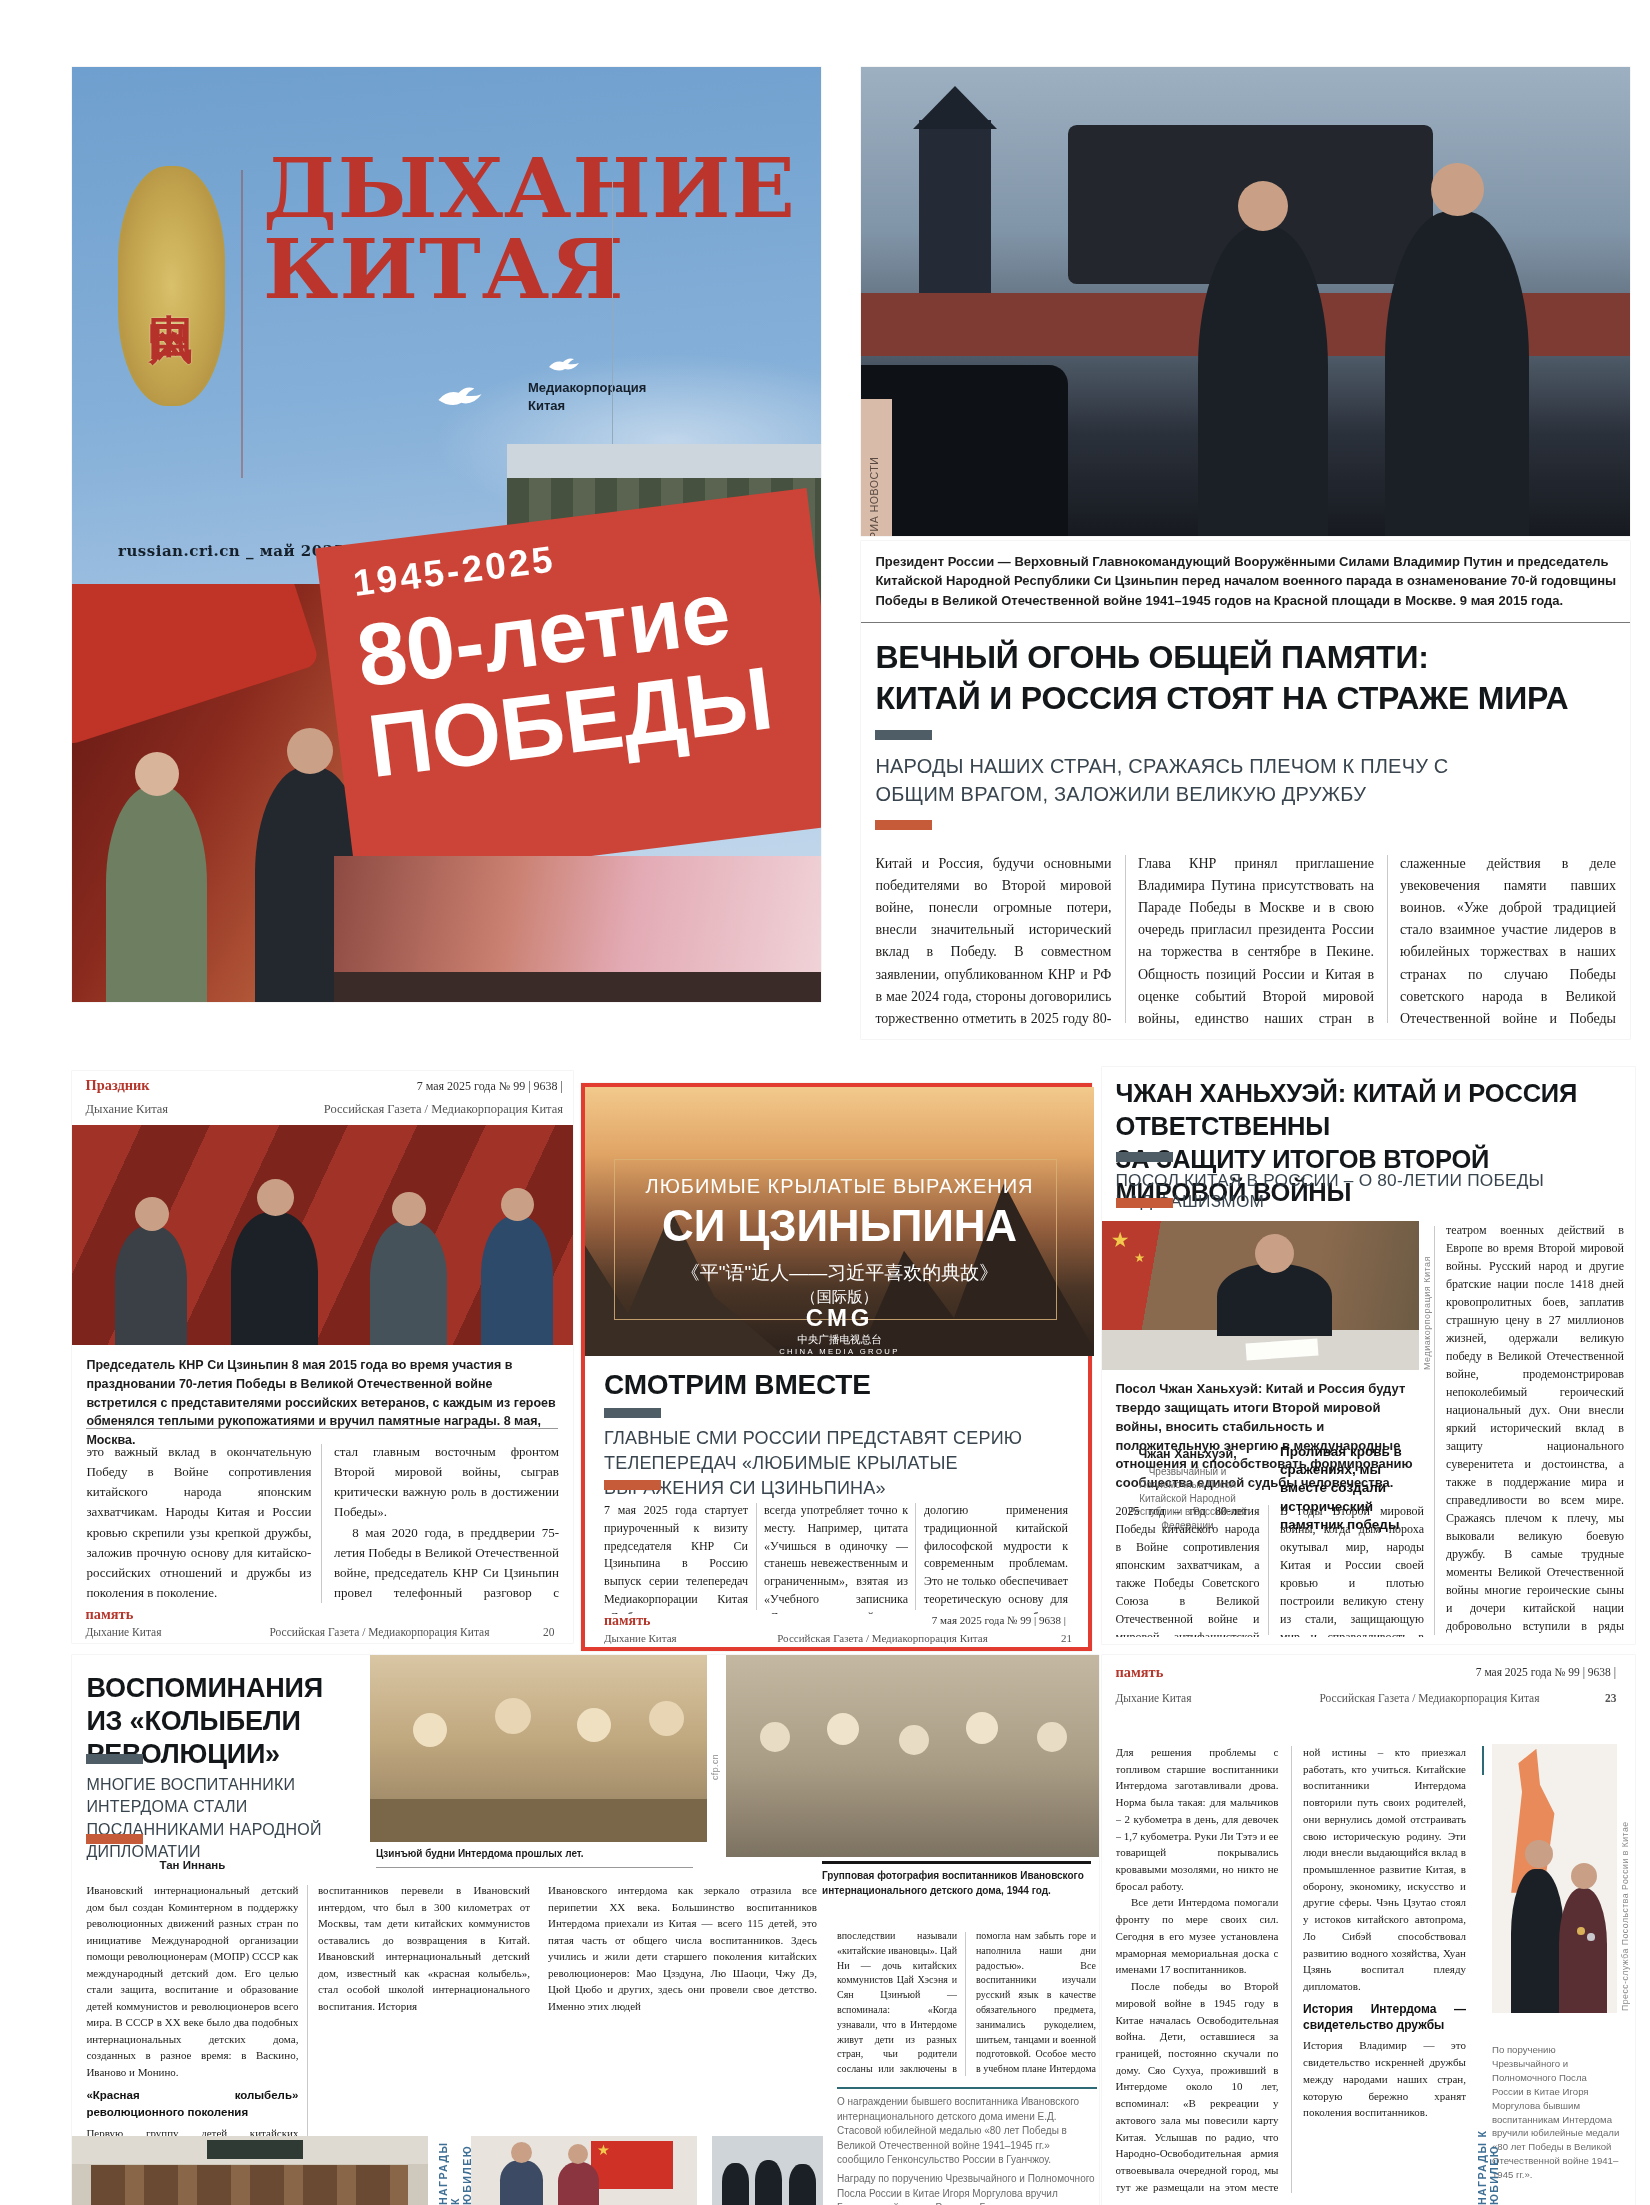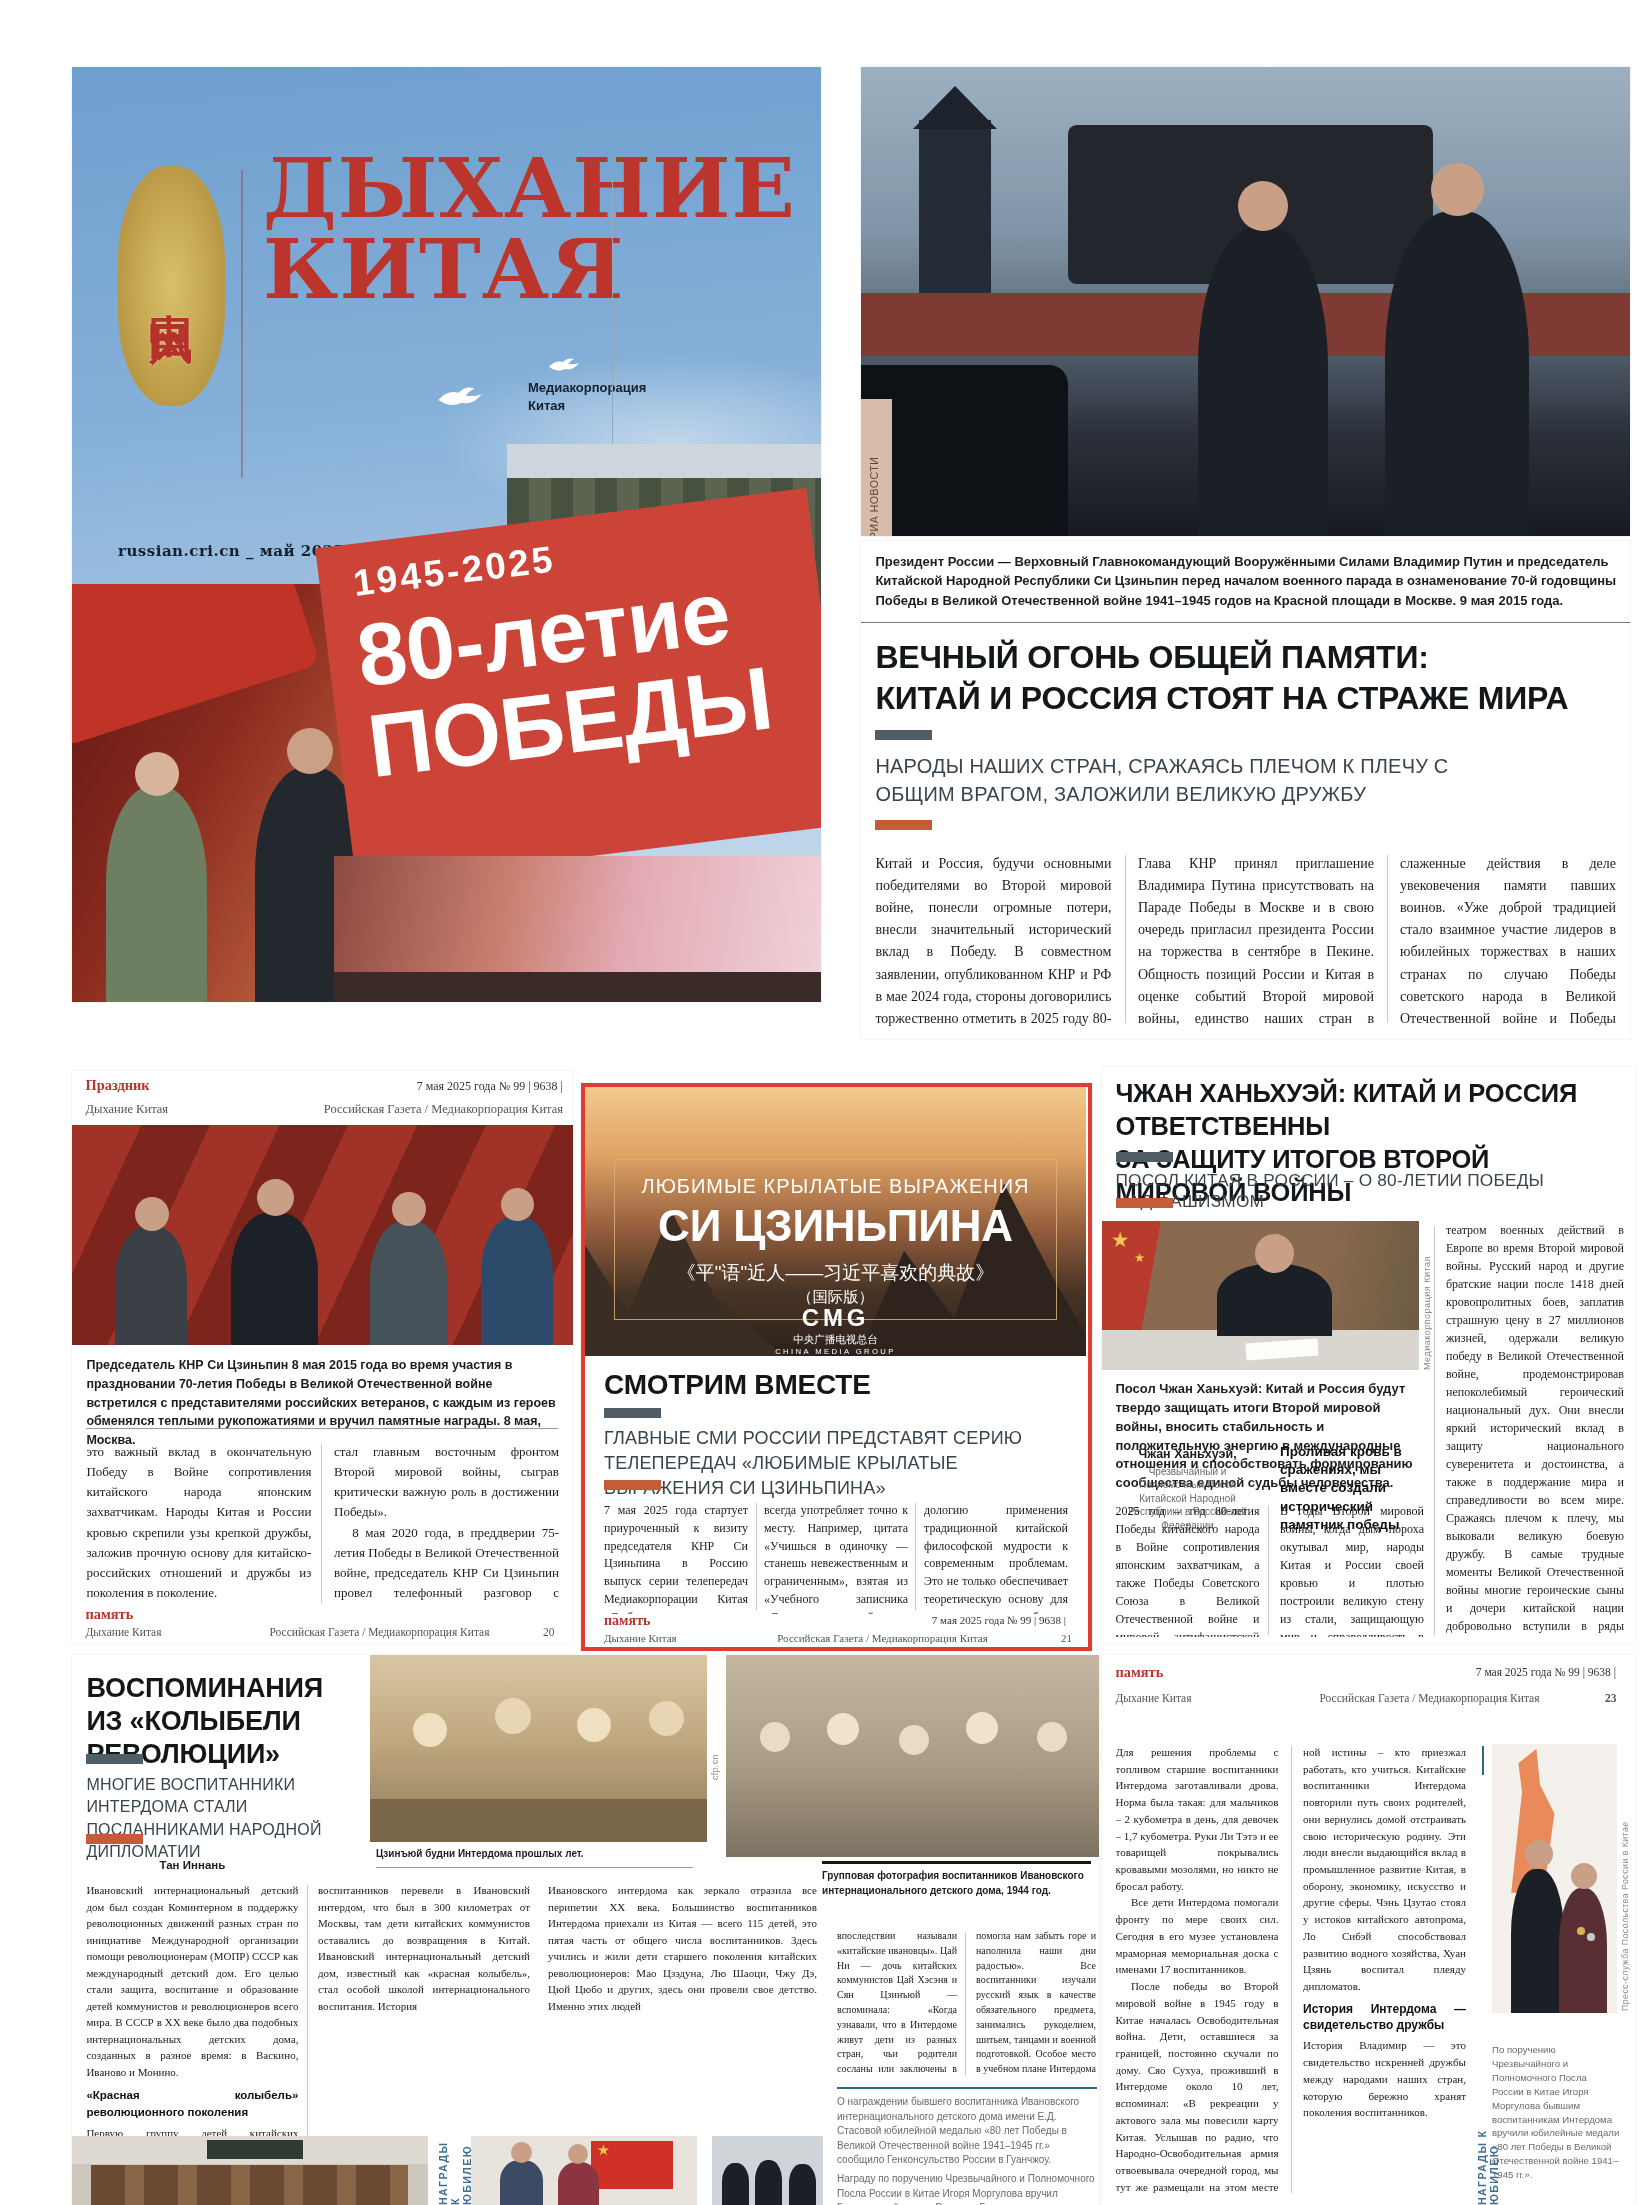--- a/index.html
+++ b/index.html
@@ -161,21 +161,21 @@
     </div>
 
     <div class="abs redlab" style="left:13.5px;top:535px;font-size:14.4px;">память</div>
     <div class="abs foot" style="left:13.5px;top:555px;font-size:11.5px;">Дыхание Китая</div>
     <div class="abs foot" style="left:173px;top:555px;width:269px;text-align:center;font-size:11.5px;">Российская Газета / Медиакорпорация Китая</div>
     <div class="abs foot" style="left:471px;top:555px;font-size:11.5px;">20</div>
   </div>
 
   <div class="page" style="left:581px;top:1083px;width:511px;height:568px;border:4.8px solid #e23b30;box-sizing:border-box;">
     <div class="ph" style="left:0;top:0;width:501px;height:269px;
-         background:linear-gradient(#f2c98c 0%,#e0a465 25%,#96603e 52%,#4a3526 75%,#2b211c 100%);">
+         background:linear-gradient(#f2c98c 0%,#e0a465 25%,#96603e 52%,#4a3526 75%,#2b211c 100%);padding-left:8px;">
       <div class="abs" style="left:-29px;top:106px;width:240px;height:173px;background:#3a2d24;clip-path:polygon(0 100%,12% 30%,30% 70%,48% 10%,66% 60%,100% 100%);"></div>
       <div class="abs" style="left:269px;top:87px;width:250px;height:192px;background:#2e241d;clip-path:polygon(0 100%,20% 40%,40% 75%,60% 5%,80% 55%,100% 100%);"></div>
       <div class="abs" style="left:29px;top:72px;width:441px;height:159px;border:1.4px solid rgba(216,178,120,.85);"></div>
       <div class="abs" style="left:0;top:88px;width:100%;text-align:center;color:#fff;font-size:20px;font-weight:500;letter-spacing:1px;">ЛЮБИМЫЕ КРЫЛАТЫЕ ВЫРАЖЕНИЯ</div>
       <div class="abs hl" style="left:0;top:114px;width:100%;text-align:center;color:#fff;font-size:44px;">СИ ЦЗИНЬПИНА</div>
       <div class="abs" style="left:0;top:173px;width:100%;text-align:center;color:#fff;font-size:19px;">《平"语"近人——习近平喜欢的典故》</div>
       <div class="abs" style="left:0;top:200px;width:100%;text-align:center;color:#fff;font-size:15.4px;">（国际版）</div>
       <div class="abs" style="left:0;top:217px;width:100%;text-align:center;color:#fff;">
         <div style="font-size:24px;font-weight:bold;letter-spacing:3.8px;">CMG</div>
         <div style="font-size:10.6px;margin-top:1px;">中央广播电视总台</div>

